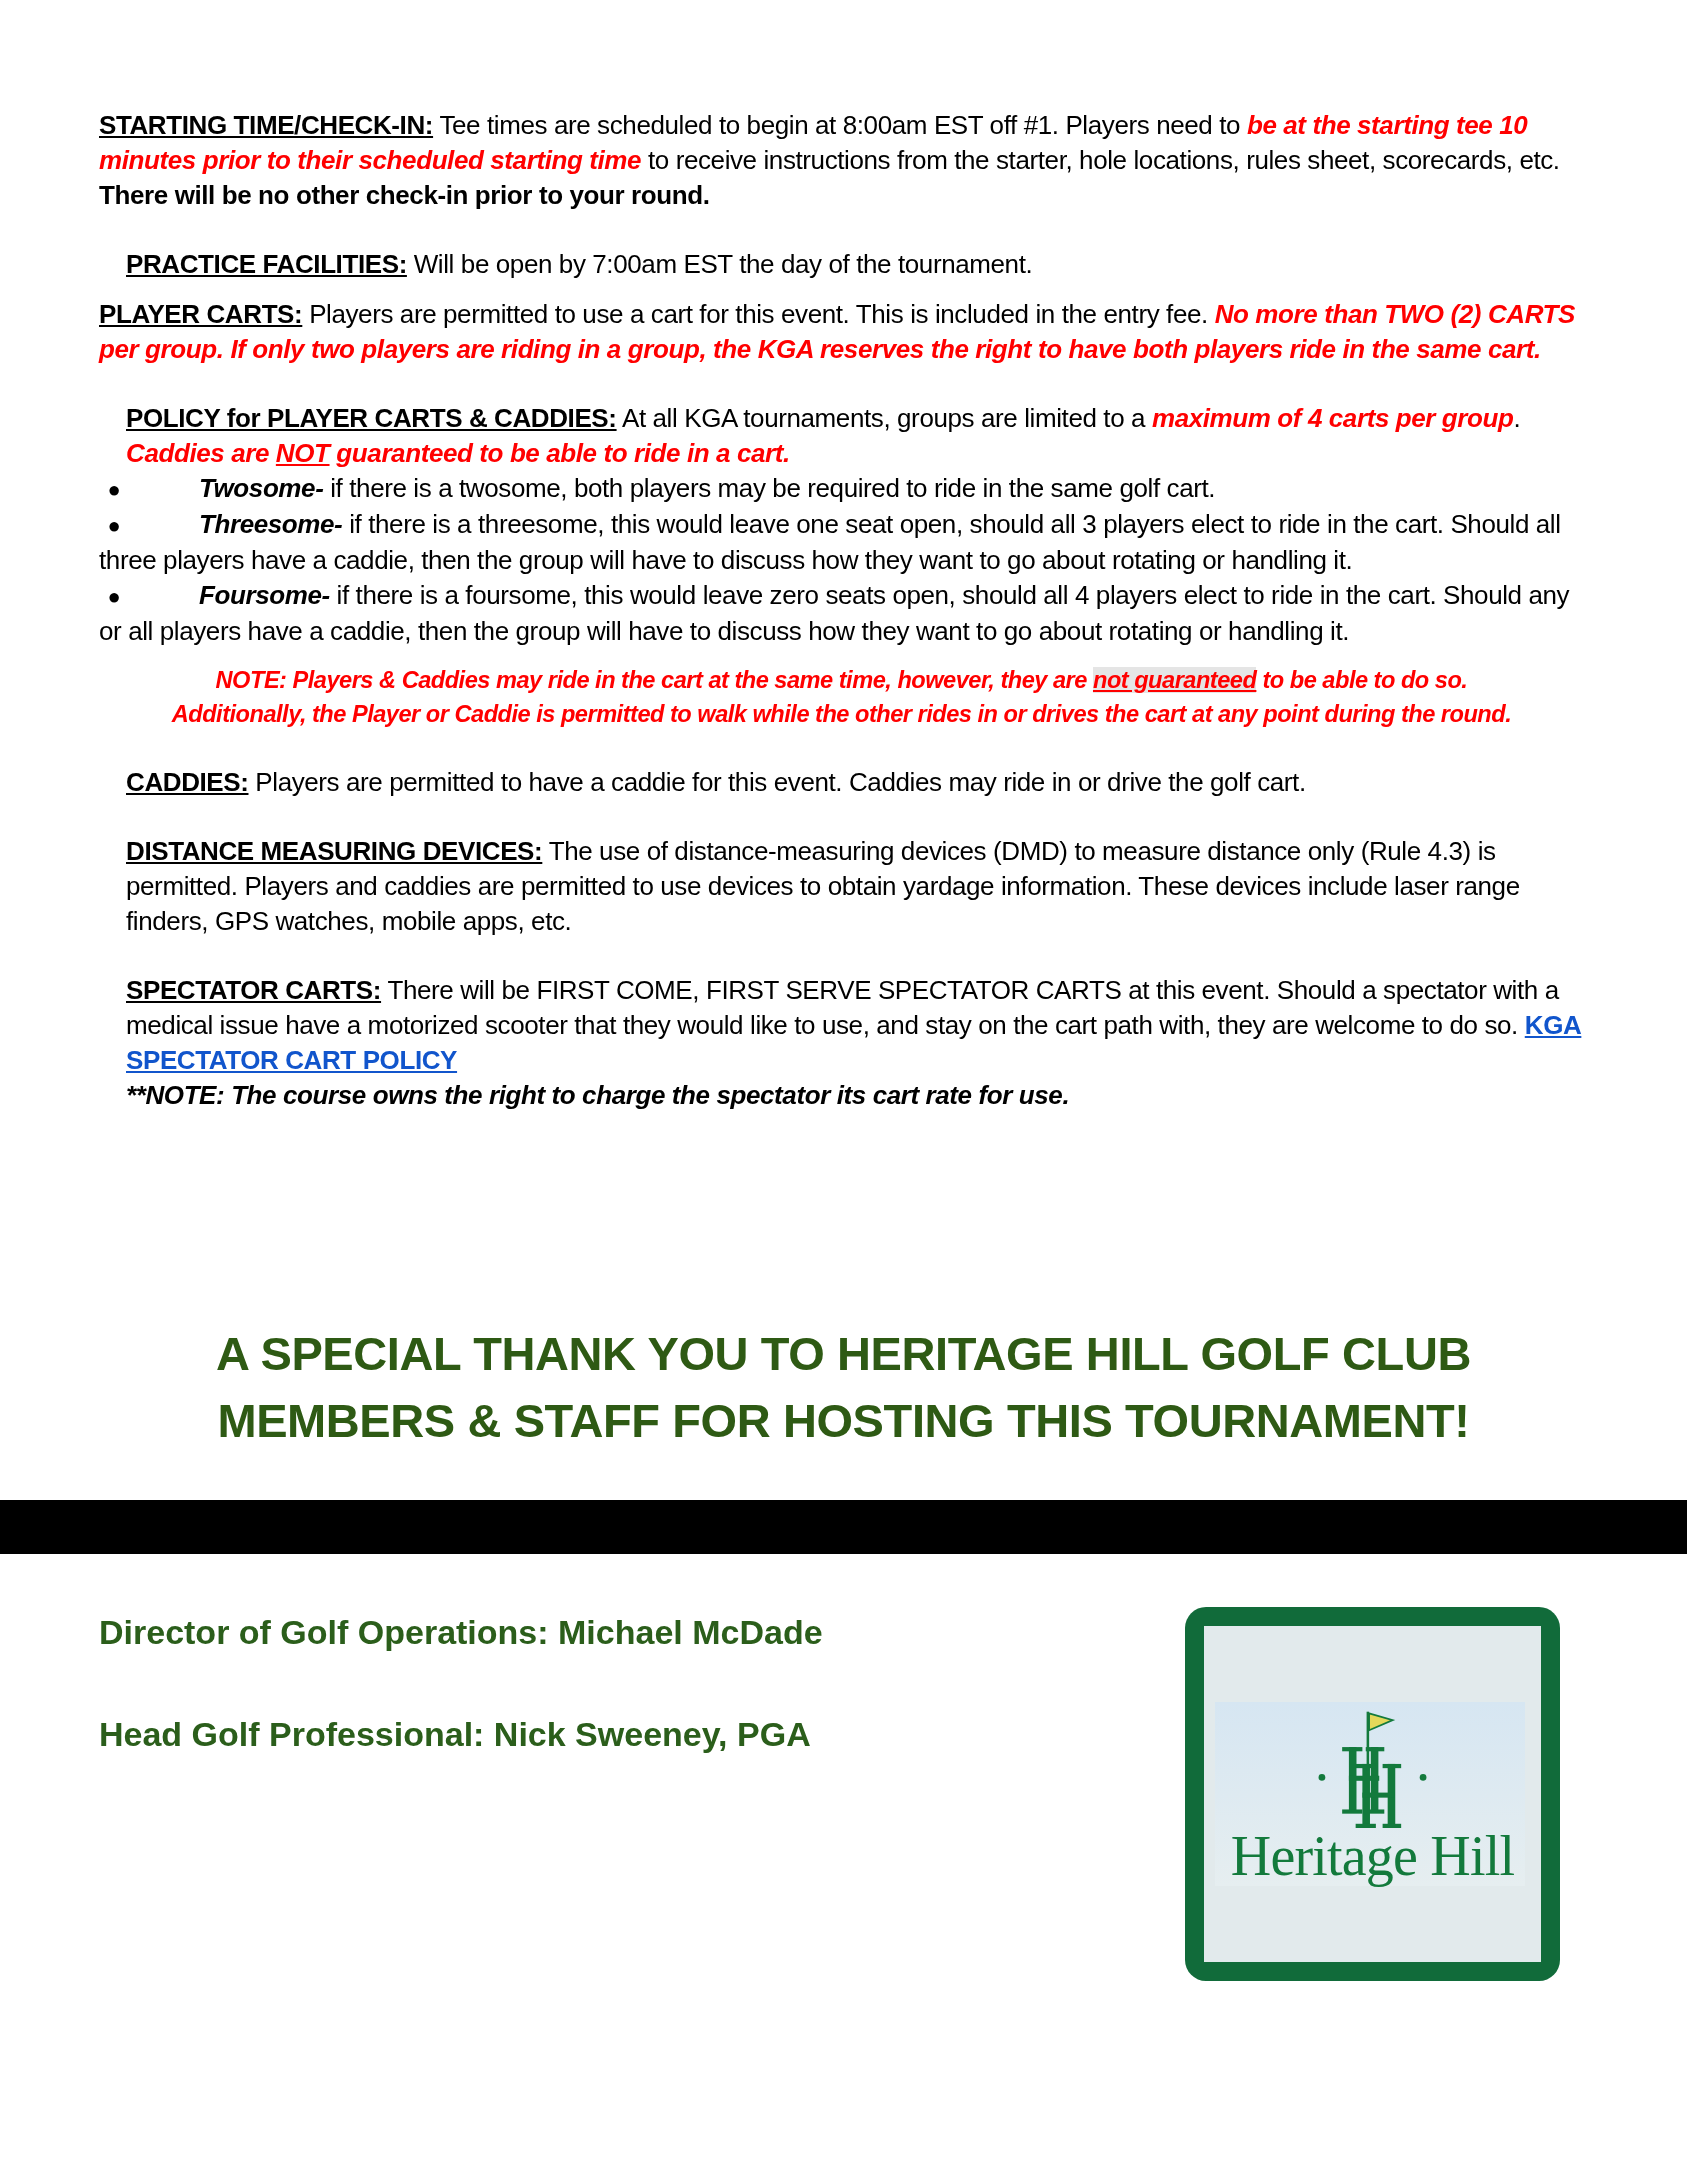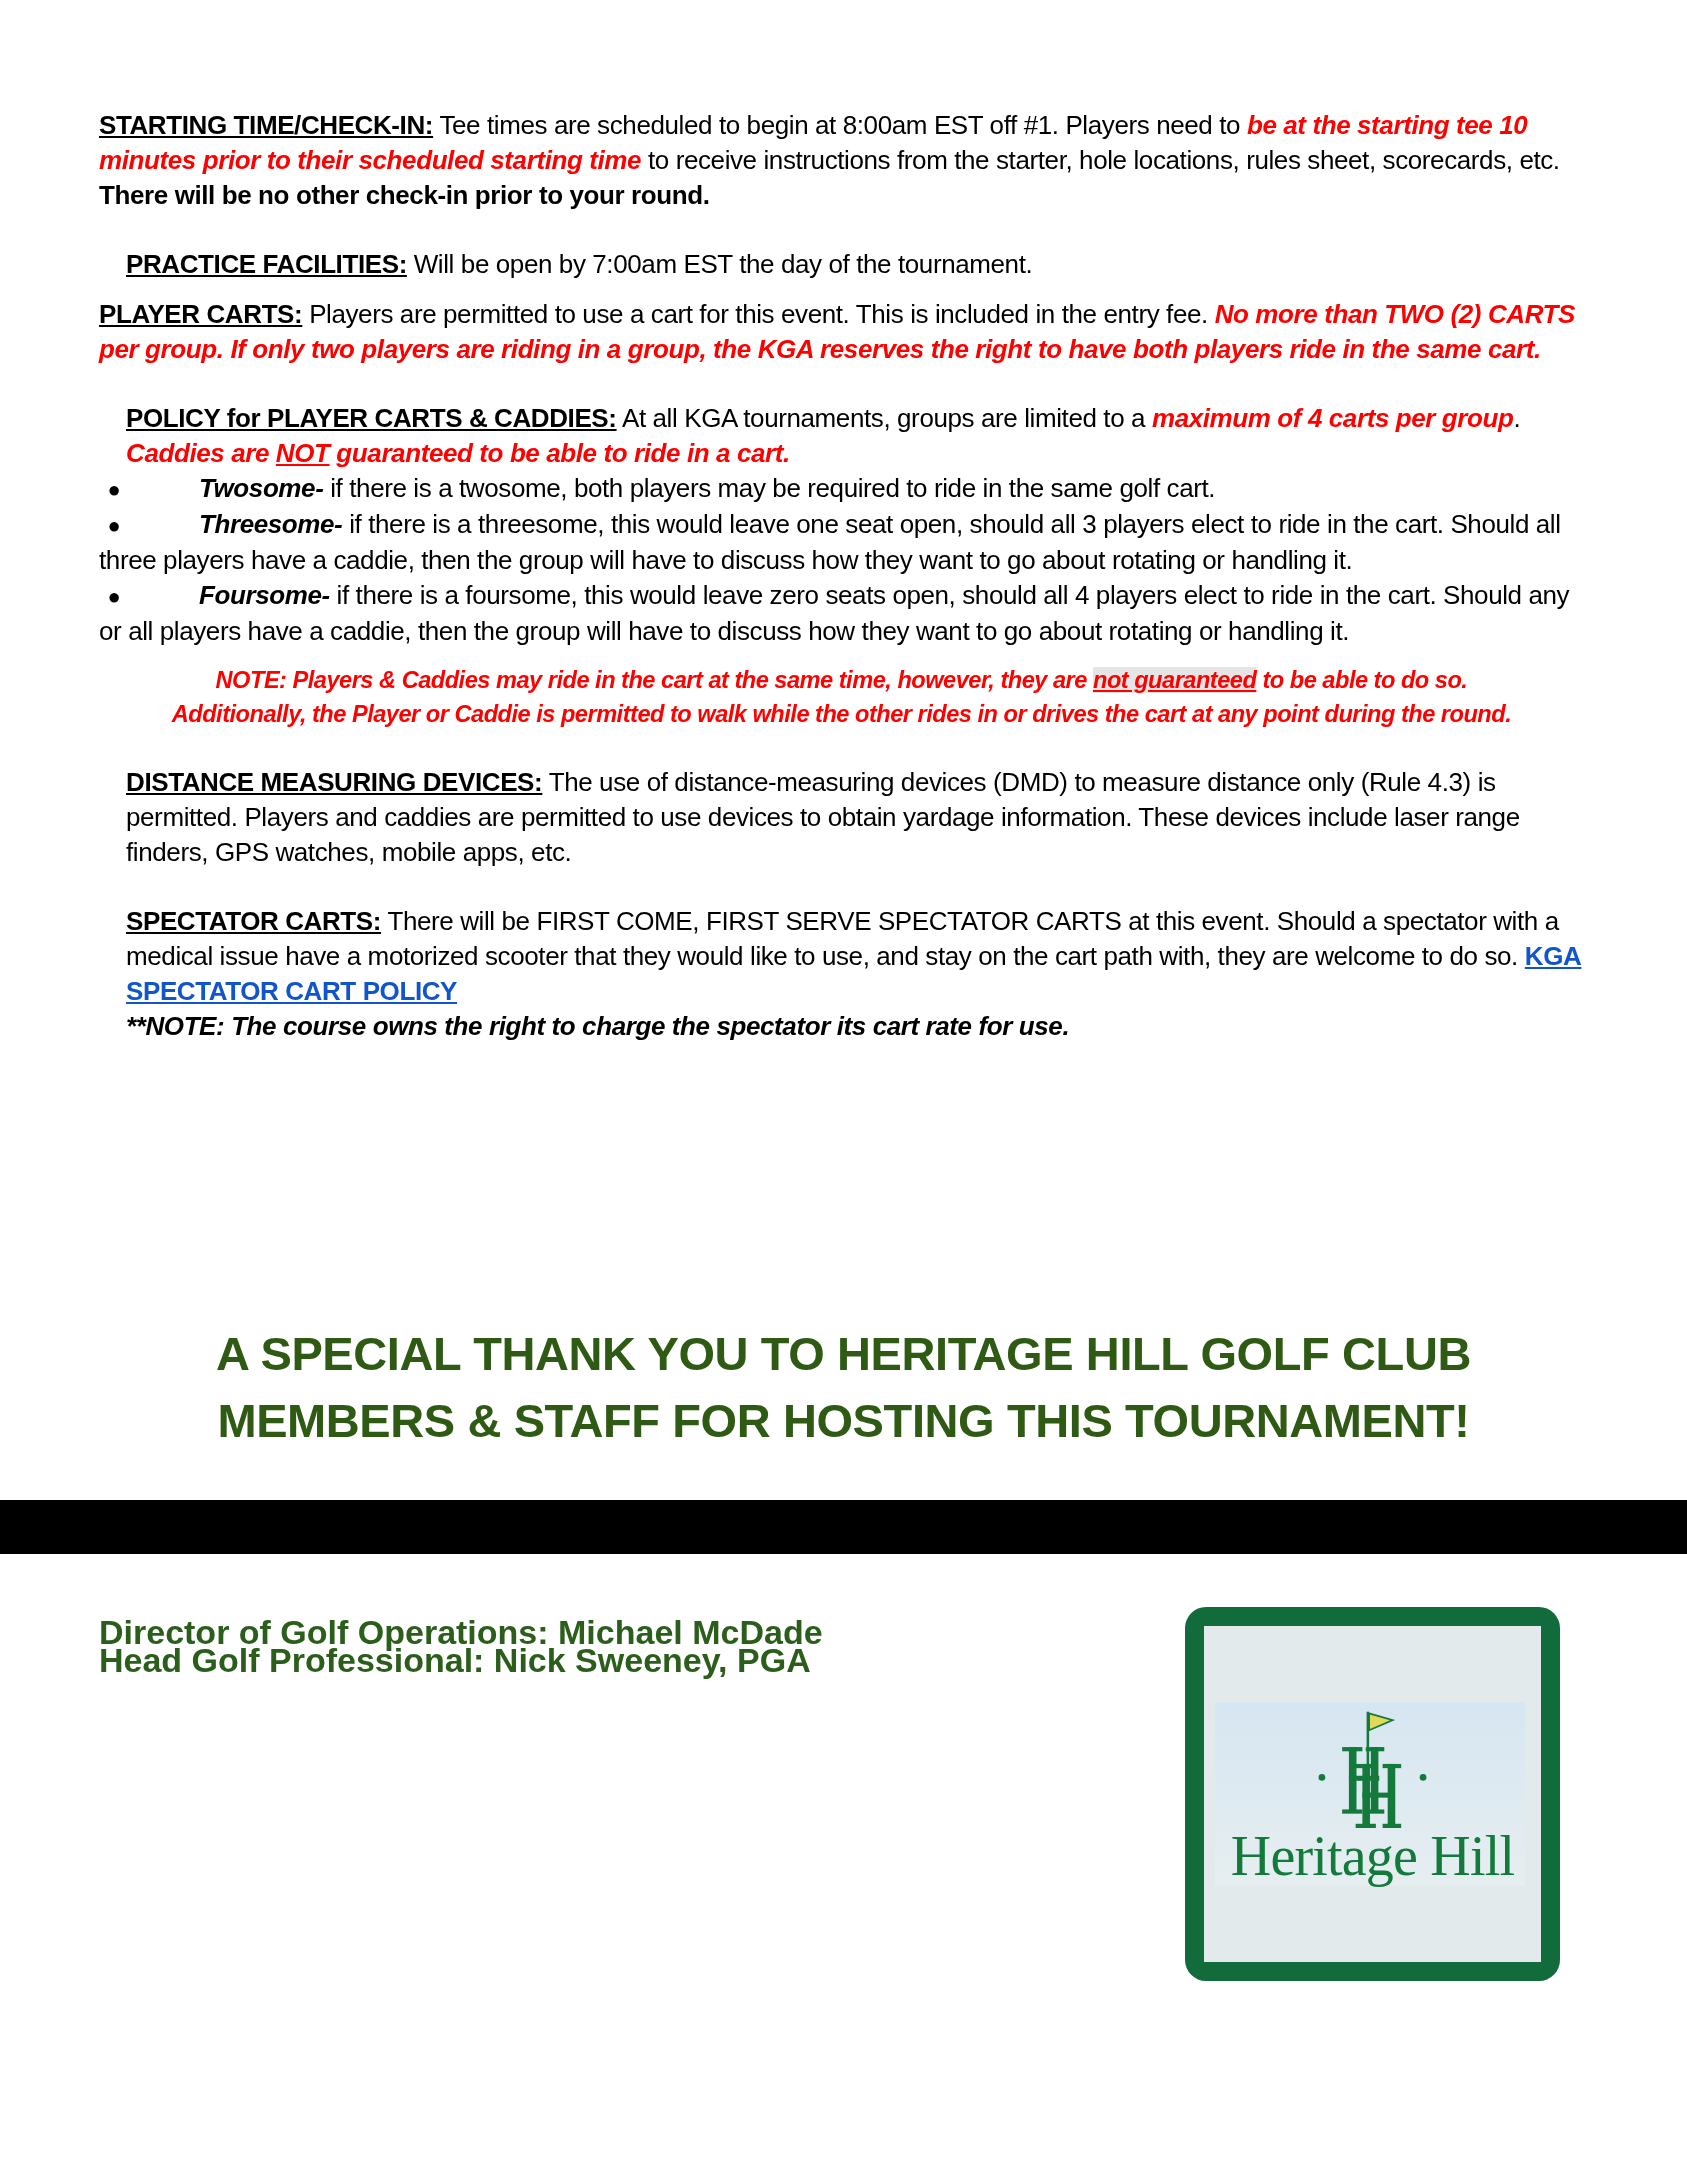--- a/index.html
+++ b/index.html
@@ -66,40 +66,43 @@
   </div>
   <div class="bullet-row">
     <span class="bullet-dot">●</span><span class="bi">Foursome-</span><span> if there is a foursome, this would leave zero seats open, should all 4 players elect to ride in the cart. Should any or all players have a caddie, then the group will have to discuss how they want to go about rotating or handling it.</span>
   </div>
 
   <div class="note">
     <span>NOTE: Players &amp; Caddies may ride in the cart at the same time, however, they are </span><span class="hl">not guaranteed</span><span> to be able to do so.</span><br>
     <span>Additionally, the Player or Caddie is permitted to walk while the other rides in or drives the cart at any point during the round.</span>
   </div>
 
+  <p class="para gap-lg">
+    <span class="hdr">CADDIES:</span><span>  Players are permitted to have a caddie for this event.  Caddies may ride in or drive the golf cart.</span>
+  </p>
 
   <p class="para gap-lg">
     <span class="hdr">DISTANCE MEASURING DEVICES:</span><span>  The use of distance-measuring devices (DMD) to measure distance only (Rule 4.3) is permitted.  Players and caddies are permitted to use devices to obtain yardage information.  These devices include laser range finders, GPS watches, mobile apps, etc.</span>
   </p>
 
   <p class="para gap-lg">
     <span class="hdr">SPECTATOR CARTS:</span><span>  There will be FIRST COME, FIRST SERVE SPECTATOR CARTS at this event.  Should a spectator with a medical issue have a motorized scooter that they would like to use, and stay on the cart path with, they are welcome to do so. </span><a class="link" href="#">KGA SPECTATOR CART POLICY</a><br>
     <span class="bi">**NOTE: The course owns the right to charge the spectator its cart rate for use.</span>
   </p>
 </div>
 
 <div class="thanks">
   <div>A SPECIAL THANK YOU TO HERITAGE HILL GOLF CLUB</div>
   <div>MEMBERS &amp; STAFF FOR HOSTING THIS TOURNAMENT!</div>
 </div>
 
 <div class="black-band"></div>
 
 <div class="staff" style="top:1613px;">Director of Golf Operations: Michael McDade</div>
-<div class="staff" style="top:1641px;">Head Golf Professional: Nick Sweeney, PGA</div>
+<div class="staff" style="top:1715px;">Head Golf Professional: Nick Sweeney, PGA</div>
 
 <div class="logo-box">
   <div class="logo-inner">
     <div class="logo-band"></div>
     <div class="logo-mono">
       <svg width="135" height="118" viewBox="0 0 160 140">
         <circle cx="20" cy="80" r="4" fill="#137a3c"></circle>
         <circle cx="140" cy="80" r="4" fill="#137a3c"></circle>
         <rect x="52" y="44" width="9" height="78" fill="#137a3c"></rect>
         <rect x="78" y="44" width="9" height="78" fill="#137a3c"></rect>

